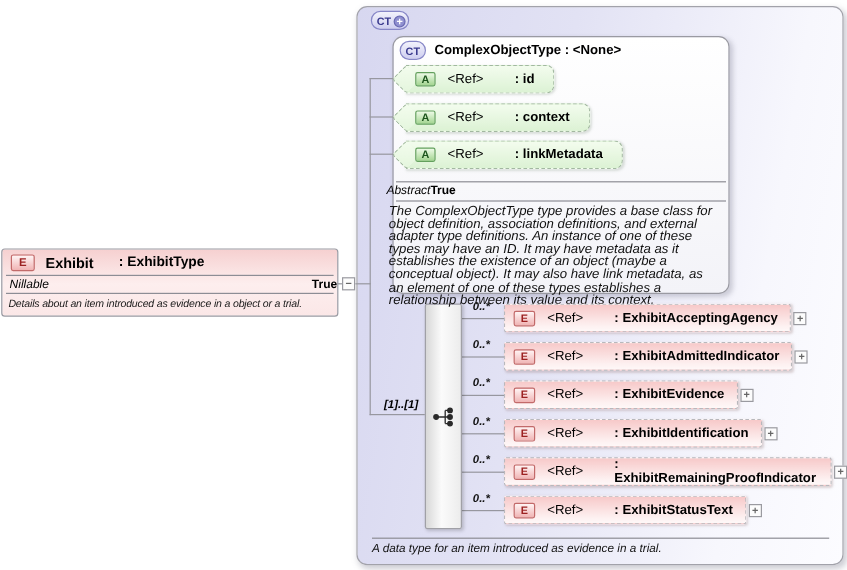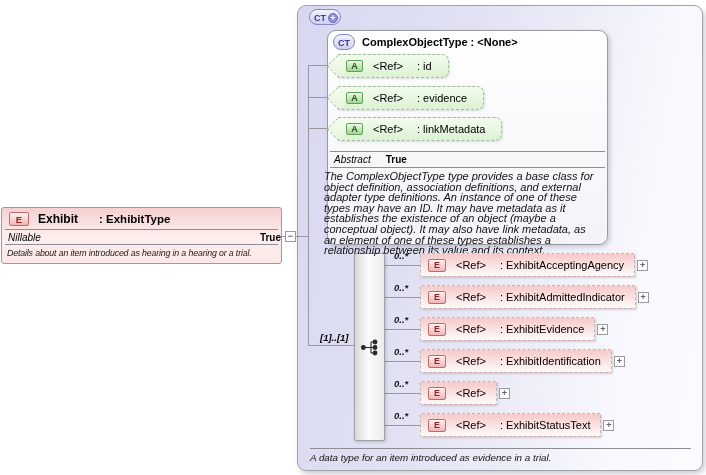--- a/index.html
+++ b/index.html
@@ -72,21 +72,21 @@
     position:absolute;left:327px;top:30px;width:281px;height:215px;box-sizing:border-box;
     border:1px solid #9a9aa2;border-radius:9px;
     background:linear-gradient(#ffffff,#f3f3f8);
     box-shadow:2px 2px 4px rgba(110,110,130,0.30);
     z-index:3;
   }
   .inner-header{position:absolute;left:333px;top:34px;display:flex;align-items:center;gap:7px;z-index:6;}
   .inner-title{font-weight:bold;font-size:11px;}
 
   .ibx-sep{position:absolute;left:330px;width:275px;height:1px;background:#8d8d95;z-index:6;}
-  .abstract-row{position:absolute;left:334px;top:154px;display:flex;gap:15px;align-items:baseline;z-index:6;}
+  .abstract-row{position:absolute;left:322px;top:154px;display:flex;align-items:baseline;z-index:6;}
   .para{
     position:absolute;left:324px;top:171px;width:271px;z-index:6;
     font-style:italic;font-size:11px;line-height:10.6px;color:#111;
   }
 
   
   .attr-row{
     position:absolute;z-index:7;height:24px;display:inline-flex;align-items:center;gap:10px;
     padding:0 16px 0 8px;box-sizing:border-box;
     border:1px dashed #a2b8a0;border-left:none;border-radius:0 7px 7px 0;
@@ -94,21 +94,21 @@
     box-shadow:1px 1px 2px rgba(120,140,120,0.25);
   }
   .attr-row::before{
     content:"";position:absolute;left:-8.5px;top:50%;
     width:16px;height:16px;transform:translateY(-50%) rotate(45deg);
     border-left:1px dashed #a2b8a0;border-bottom:1px dashed #a2b8a0;
     background:linear-gradient(135deg,#f3fcee,#e4f6dd);
     border-radius:3px 0 3px 3px;z-index:-1;
   }
   .ref-label{font-weight:normal;font-size:11px;}
-  .member-name{font-weight:normal;font-size:11px;margin-left:4px;}
+  .member-name{font-weight:bold;font-size:11px;margin-left:16px;}
 
   
   .seq-bar{
     position:absolute;left:354px;top:253px;width:31px;height:188px;box-sizing:border-box;
     border:1px solid #a0a0a6;border-radius:2px;
     background:linear-gradient(to right,#d8d8d8,#fbfbfb 45%,#ececec);
     box-shadow:1px 1px 3px rgba(0,0,0,0.18);
     z-index:5;display:flex;align-items:center;justify-content:center;
   }
   .cardinality{
@@ -166,21 +166,21 @@
       <span class="badge e-badge">E</span>
       <span class="ebx-name">Exhibit</span>
       <span class="ebx-type">: ExhibitType</span>
     </div>
     <div class="sep"></div>
     <div class="meta-row">
       <span class="meta-label">Nillable</span>
       <span class="meta-value">True</span>
     </div>
     <div class="sep"></div>
-    <div class="ebx-desc">Details about an item introduced as hearing in a hearing or a trial.</div>
+    <div class="ebx-desc">Details about an item introduced as evidence in a object or a trial.</div>
   </div>
 
   <div class="panel-header">
     <span class="ct-badge">
       <span>CT</span>
         <span class="ct-plus">+</span>
     </span>
   </div>
 
   <div class="inner-box"></div>
@@ -216,21 +216,21 @@
 
   <div id="attrs">
       <div class="attr-row" style="left: 338px; top: 54px;">
     <span class="badge a-badge">A</span>
     <span class="ref-label">&lt;Ref&gt;</span>
     <span class="member-name">: id</span>
   </div>
       <div class="attr-row" style="left: 338px; top: 85.5px;">
     <span class="badge a-badge">A</span>
     <span class="ref-label">&lt;Ref&gt;</span>
-    <span class="member-name">: evidence</span>
+    <span class="member-name">: context</span>
   </div>
       <div class="attr-row" style="left: 338px; top: 117px;">
     <span class="badge a-badge">A</span>
     <span class="ref-label">&lt;Ref&gt;</span>
     <span class="member-name">: linkMetadata</span>
   </div>
     </div>
   <div id="elems">
       <div class="elem-row" style="left: 420px; top: 253px;">
     <div class="elem-box">
@@ -261,20 +261,21 @@
       <span class="badge e-badge small">E</span>
       <span class="ref-label">&lt;Ref&gt;</span>
       <span class="member-name">: ExhibitIdentification</span>
     </div>
     <div class="expand-box">+</div>
   </div>
       <div class="elem-row" style="left: 420px; top: 381px;">
     <div class="elem-box">
       <span class="badge e-badge small">E</span>
       <span class="ref-label">&lt;Ref&gt;</span>
+      <span class="member-name">: ExhibitRemainingProofIndicator</span>
     </div>
     <div class="expand-box">+</div>
   </div>
       <div class="elem-row" style="left: 420px; top: 413px;">
     <div class="elem-box">
       <span class="badge e-badge small">E</span>
       <span class="ref-label">&lt;Ref&gt;</span>
       <span class="member-name">: ExhibitStatusText</span>
     </div>
     <div class="expand-box">+</div>

